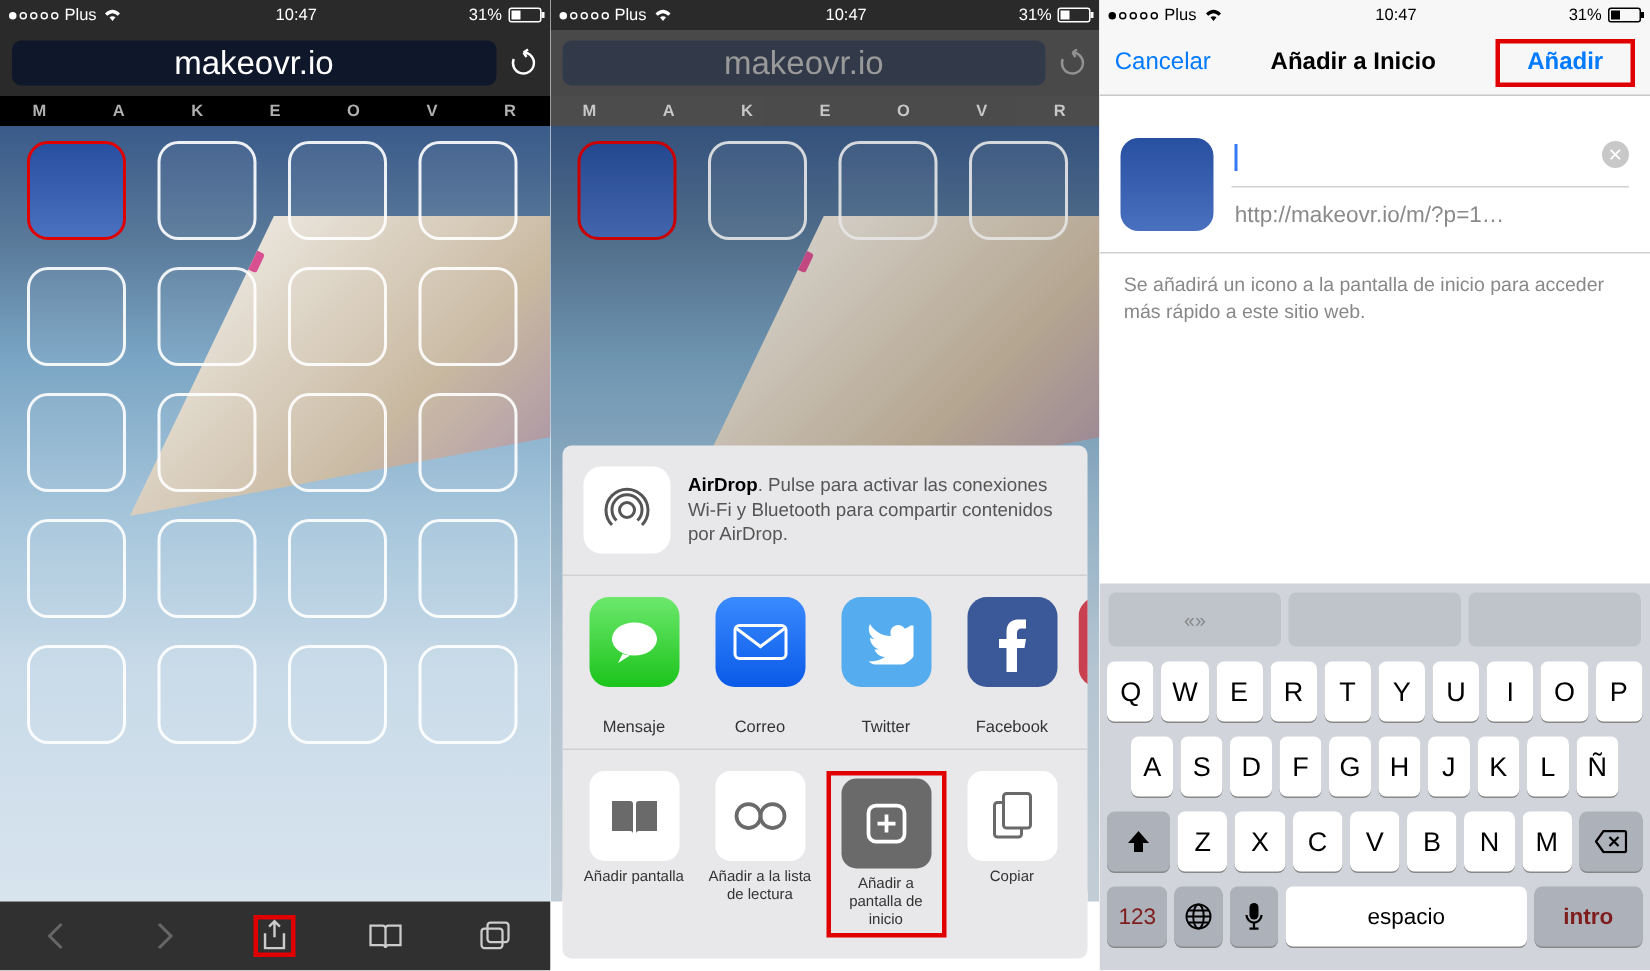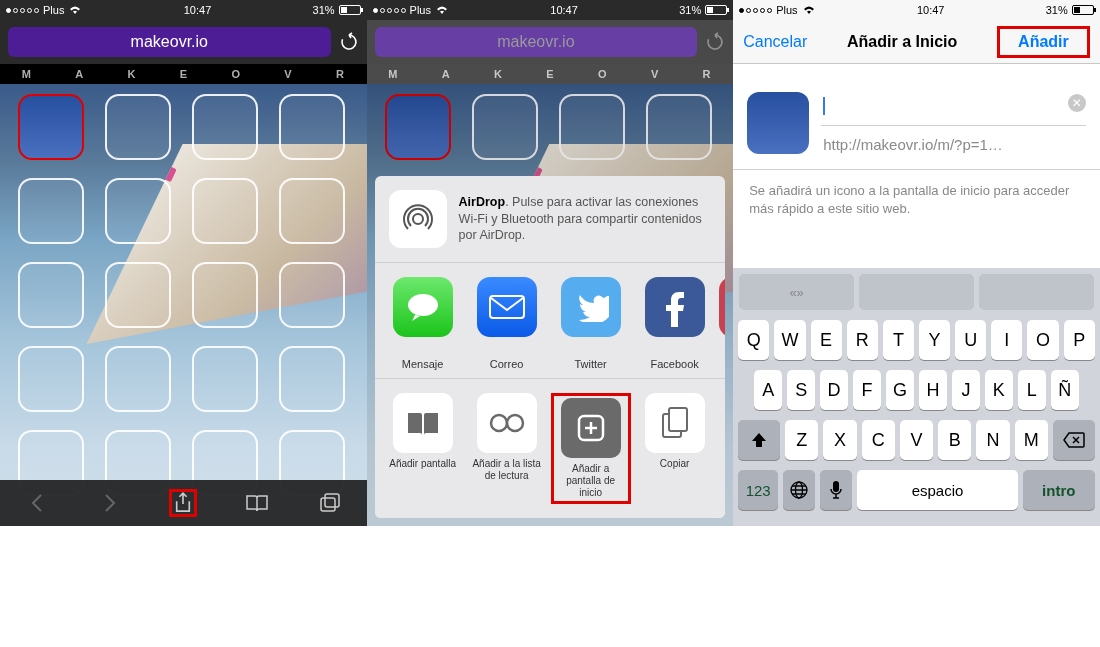--- a/index.html
+++ b/index.html
@@ -1,17 +1,17 @@
 <!DOCTYPE html>
 <html><head>
 <meta charset="utf-8">
 <style>
   * { box-sizing: border-box; margin: 0; padding: 0; font-family: -apple-system, "Helvetica Neue", Arial, sans-serif; }
   body { width: 1100px; height: 647px; display: flex; background: #fff; }
-  .phone { width: 366.6px; height: 526px; position: relative; overflow: hidden; }
+  .phone { width: 366.6px; height: 647px; position: relative; overflow: hidden; }
 
   
   .status { height: 20px; display: flex; align-items: center; justify-content: space-between; padding: 0 6px; font-size: 11px; font-weight: 500; }
   .status.dark { background: #2a2a2a; color: #fff; }
   .status.light { background: #f7f7f7; color: #000; }
   .status .left, .status .right { display: flex; align-items: center; gap: 4px; }
   .dots { display: flex; gap: 2px; }
   .dots span { width: 5px; height: 5px; border-radius: 50%; }
   .status.dark .dots span { border: 1px solid #fff; }
   .status.dark .dots span.f { background: #fff; }
@@ -19,21 +19,21 @@
   .status.light .dots span.f { background: #000; }
   .wifi { width: 14px; height: 10px; }
   .batt { display:flex; align-items:center; gap:2px; }
   .batt-icon { width: 22px; height: 10px; border: 1px solid currentColor; border-radius: 2px; position: relative; }
   .batt-icon::after { content:''; position:absolute; right:-3px; top:2px; width:2px; height:4px; background: currentColor; }
   .batt-fill { position:absolute; left:1px; top:1px; bottom:1px; width:30%; background: currentColor; }
 
   
   .addr { height: 44px; background: #2a2a2a; display:flex; align-items:center; padding: 0 8px; gap:8px; }
   .addr.dim { opacity: 0.85; }
-  .urlbox { flex:1; background:#4c1d95; border-radius: 6px; height: 30px; display:flex; align-items:center; justify-content:center; color:#fff; font-size:16px; }
+  .urlbox { flex:1; background:#0f172a; border-radius: 6px; height: 30px; display:flex; align-items:center; justify-content:center; color:#fff; font-size:22px; }
   .reload { width: 20px; height:20px; color:#fff; }
 
   
   .letters { height: 20px; background: #000; color:#b0b0b0; display:flex; justify-content:space-around; align-items:center; font-size:11px; font-weight:600; letter-spacing:1px; }
 
   
   .wall { position: relative; height: 517px; background: linear-gradient(180deg, #3a5a8a 0%, #5a7a9a 15%, #7aa5c4 30%, #a5c5db 50%, #c8dae8 70%, #d8e4ee 100%); overflow:hidden; }
   .wing { position:absolute; right:-40px; top:60px; width:320px; height:200px; background: linear-gradient(135deg, #e8e2d8 20%, #c8b8a0 60%, #a890a8 90%); clip-path: polygon(30% 0, 100% 0, 100% 70%, 0 100%); }
   .wing::before { content:''; position:absolute; left:20px; top:10px; width:70px; height:14px; background:#d85090; border-radius:2px; transform: rotate(25deg); }
   .icon-grid { position:absolute; top:10px; left:18px; right:18px; display:grid; grid-template-columns: repeat(4, 1fr); gap: 18px 18px; }
@@ -79,21 +79,21 @@
   .urltxt { color:#8a8a8a; font-size:15px; padding:10px 2px 4px; }
   .hint { padding: 12px 16px; font-size:13px; color:#888; line-height:1.4; }
   .field-wrap { position:relative; }
 
   
   .kb { position:absolute; bottom:0; left:0; right:0; background:#d1d4da; padding:6px 3px; }
   .kb-tabs { height:36px; display:flex; gap:5px; margin-bottom:10px; padding:0 3px;}
   .kb-tab { flex:1; background:#bfc3ca; border-radius:5px; display:flex; align-items:center; justify-content:center; color:#888; font-size:13px;}
   .kb-row { display:flex; gap:5px; justify-content:center; margin-bottom:10px; padding: 0 2px;}
   .key { flex:1; min-width:0; height:40px; background:#fff; border-radius:5px; box-shadow:0 1px 0 #888; display:flex; align-items:center; justify-content:center; font-size:18px; color:#000; }
-  .key.fn { background:#acb1ba; color:#14532d; font-size:14px; }
+  .key.fn { background:#acb1ba; color:#7f1d1d; font-size:14px; }
   .kb-row.r2 { padding: 0 18px; }
   .kb-row.r3 .shift, .kb-row.r3 .bksp { flex:0 0 42px; }
   .kb-row.r4 .k123 { flex:0 0 40px; font-size:15px;}
   .kb-row.r4 .globe, .kb-row.r4 .mic { flex:0 0 32px; }
   .kb-row.r4 .space { flex:1; font-size:15px;}
   .kb-row.r4 .enter { flex:0 0 72px; font-size:15px;font-weight:bold;}
 
   svg { display:block; }
 </style>
 </head>

